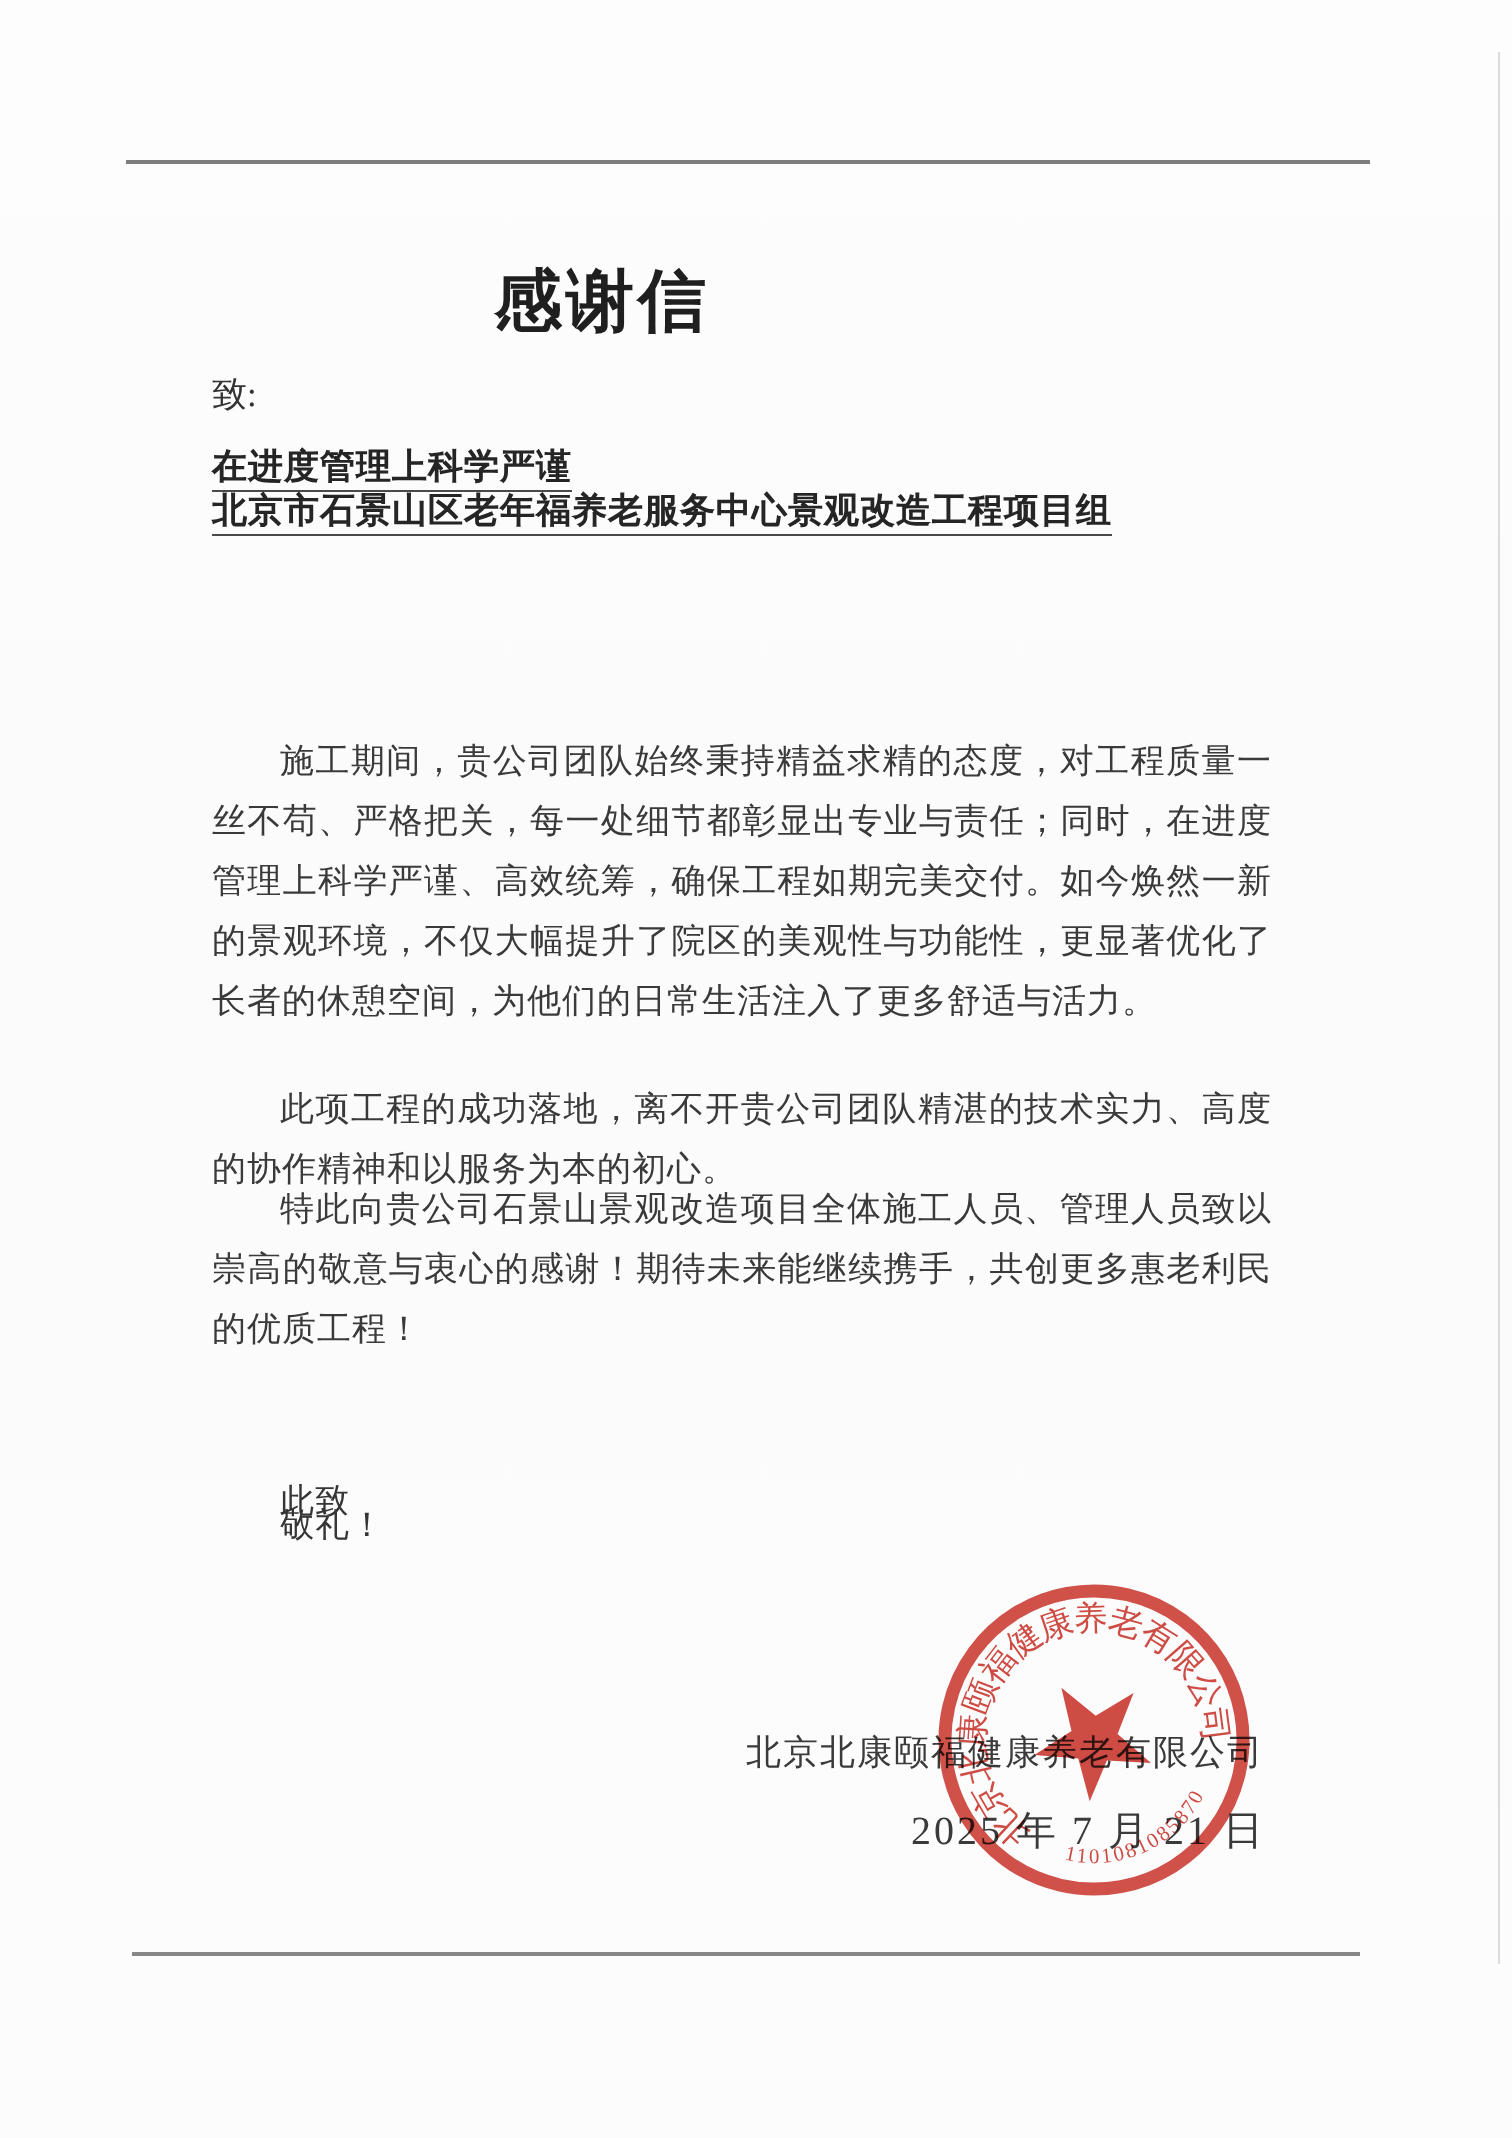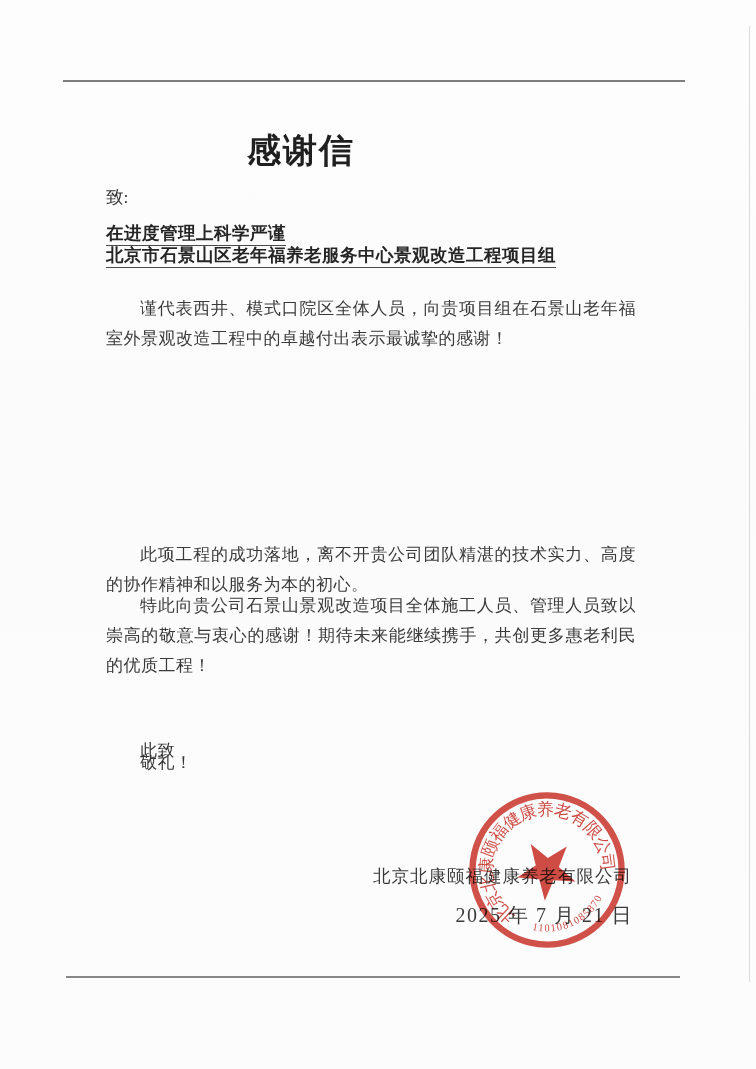--- a/index.html
+++ b/index.html
@@ -88,21 +88,21 @@
   <div class="content salutation">致:</div>
 
   <div class="content recipient recipient-1">
     <span class="u">在进度管理上科学严谨</span>
   </div>
 
   <div class="content recipient recipient-2">
     <span class="u">北京市石景山区老年福养老服务中心景观改造工程项目组</span>
   </div>
 
-  <div class="content para para-1">谨代表西井、模式口院区全体人员，向贵项目组在石景山老年福室外景观改造工程中的卓越付出表示最诚挚的感谢！</div>
+  <div class="content para para-2">施工期间，贵公司团队始终秉持精益求精的态度，对工程质量一丝不苟、严格把关，每一处细节都彰显出专业与责任；同时，在进度管理上科学严谨、高效统筹，确保工程如期完美交付。如今焕然一新的景观环境，不仅大幅提升了院区的美观性与功能性，更显著优化了长者的休憩空间，为他们的日常生活注入了更多舒适与活力。</div>
   <div class="content para para-3">此项工程的成功落地，离不开贵公司团队精湛的技术实力、高度的协作精神和以服务为本的初心。</div>
   <div class="content para para-4">特此向贵公司石景山景观改造项目全体施工人员、管理人员致以崇高的敬意与衷心的感谢！期待未来能继续携手，共创更多惠老利民的优质工程！</div>
 
   <div class="content closing closing-1">此致</div>
   <div class="content closing closing-2">敬礼！</div>
 
   <div class="sign sign-company">北京北康颐福健康养老有限公司</div>
   <div class="sign sign-date">2025 年 7 月 21 日</div>
 
   <svg class="stamp" viewBox="0 0 200 200" xmlns="http://www.w3.org/2000/svg">

